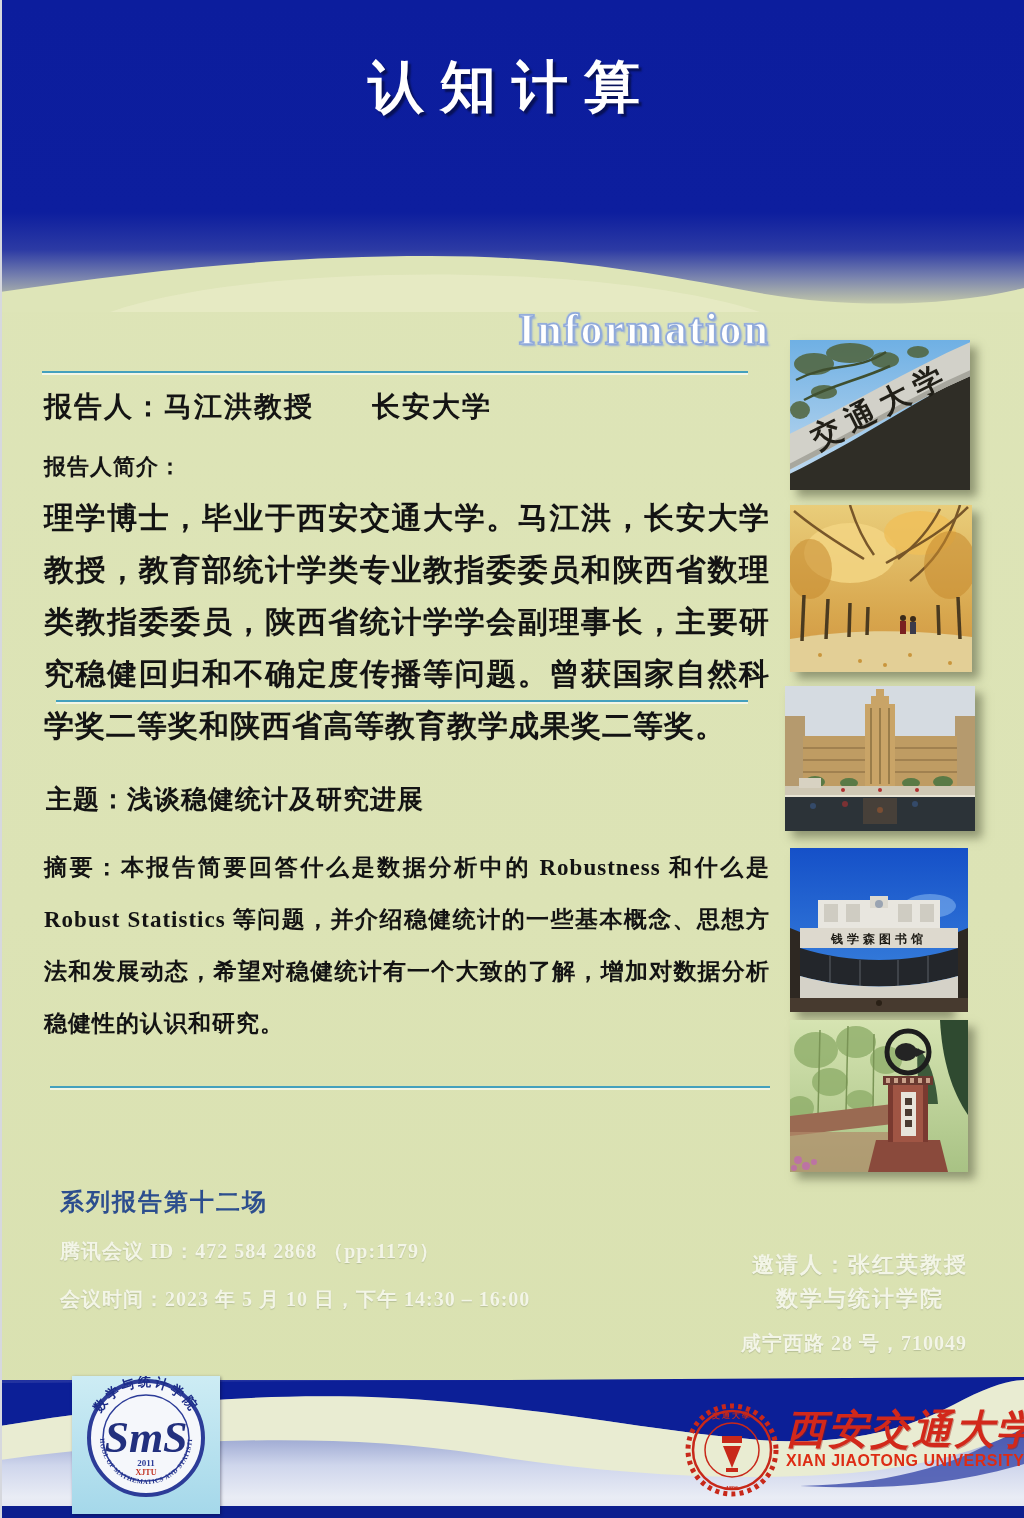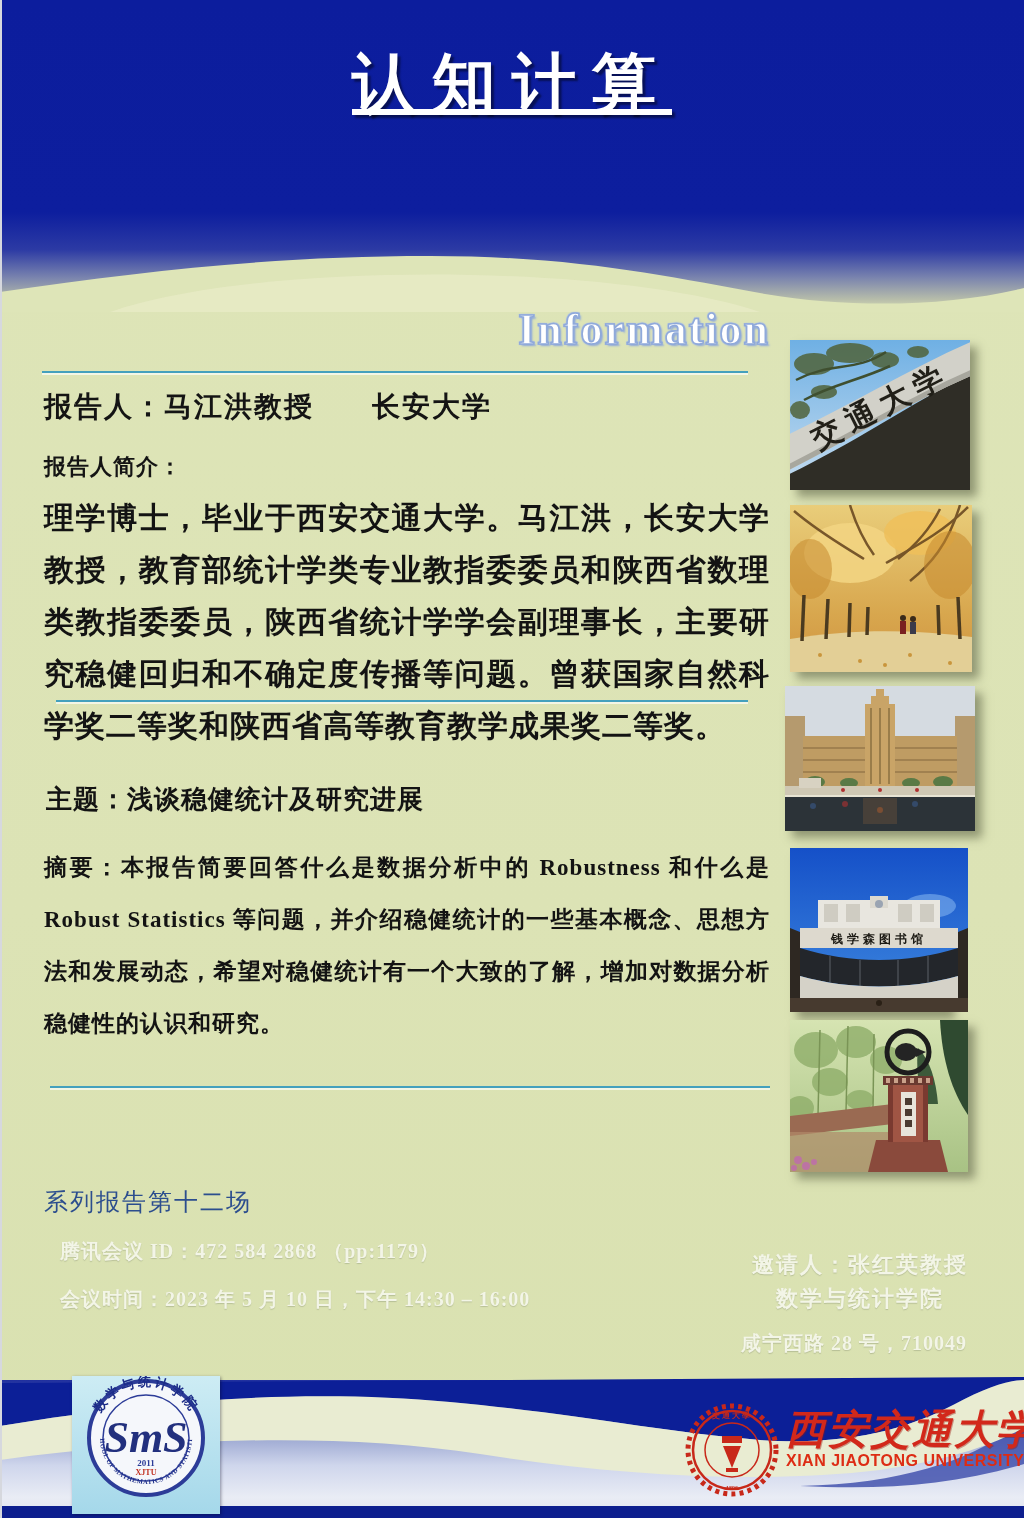--- a/index.html
+++ b/index.html
@@ -15,21 +15,21 @@
   .header{
     position:absolute;left:0;top:0;width:1024px;height:312px;
     background:linear-gradient(180deg,#0c1d9d 0%,#0d1e9e 68%,#2c3aa4 80%,#7a84ae 89%,#b7bdaa 96%,#dee5b8 100%);
   }
   .header-hills{position:absolute;left:0;top:232px;width:1024px;height:80px;}
   .title{
     position:absolute;left:0;width:1024px;text-align:center;color:#ffffff;
     font-family:"DejaVu Sans","Liberation Sans",sans-serif;font-weight:bold;
     text-shadow:3px 3px 2px rgba(0,0,0,0.45);
   }
-  .title-1{top:40px;font-size:64px;letter-spacing:16px;text-decoration:underline;}
+  .title-1{top:50px;font-size:56px;letter-spacing:16px;}
   .title-2{top:102px;font-size:56px;letter-spacing:8px;}
   
   .info-heading{
     position:absolute;left:42px;top:304px;width:728px;text-align:right;
     font-family:Liberation Serif, serif;
     font-size:44px;font-weight:bold;color:#ffffff;letter-spacing:2px;
     -webkit-text-stroke:1.5px #8fa9da;
     text-shadow:2px 2px 2px #8fa9da,-1px -1px 1px #a9bde4,1px -1px 1px #a9bde4,-1px 1px 1px #a9bde4;
   }
   .divider{position:absolute;height:2px;background:#44a0bd;box-shadow:0 2px 0 rgba(255,255,255,0.65);}
@@ -45,21 +45,21 @@
     font-size:30px;font-weight:bold;color:#131313;line-height:52px;
     text-align:justify;letter-spacing:1px;
   }
   .topic-row{position:absolute;left:46px;top:782px;width:730px;
     font-size:26px;font-weight:bold;color:#131313;letter-spacing:1px;}
   .abstract-block{
     position:absolute;left:44px;top:842px;width:726px;
     font-size:23px;font-weight:bold;color:#131313;line-height:52px;
     text-align:justify;letter-spacing:1px;
   }
-  .series-note{position:absolute;left:44px;top:1186px;font-size:24px;font-weight:normal;
+  .series-note{position:absolute;left:60px;top:1186px;font-size:24px;font-weight:bold;
     color:#2c4e8e;letter-spacing:2px;}
   .meeting-line{position:absolute;left:60px;color:#f3f5e7;font-weight:bold;font-size:20px;
     letter-spacing:1px;text-shadow:0 1px 1px rgba(120,130,100,0.35);font-family:Liberation Serif, serif;}
   .meeting-id{top:1238px;}
   .meeting-time{top:1286px;}
   .inviter-block div{position:absolute;color:#f3f5e7;font-weight:bold;text-align:center;
     text-shadow:0 1px 1px rgba(120,130,100,0.35);}
   .inviter-line{left:738px;top:1238px;width:244px;font-size:22px;letter-spacing:2px;margin-top:12px;}
   .school-line{left:738px;top:1284px;width:244px;font-size:22px;letter-spacing:2px;}
   .address-line{left:716px;top:1330px;width:276px;font-size:20px;letter-spacing:1px;}

